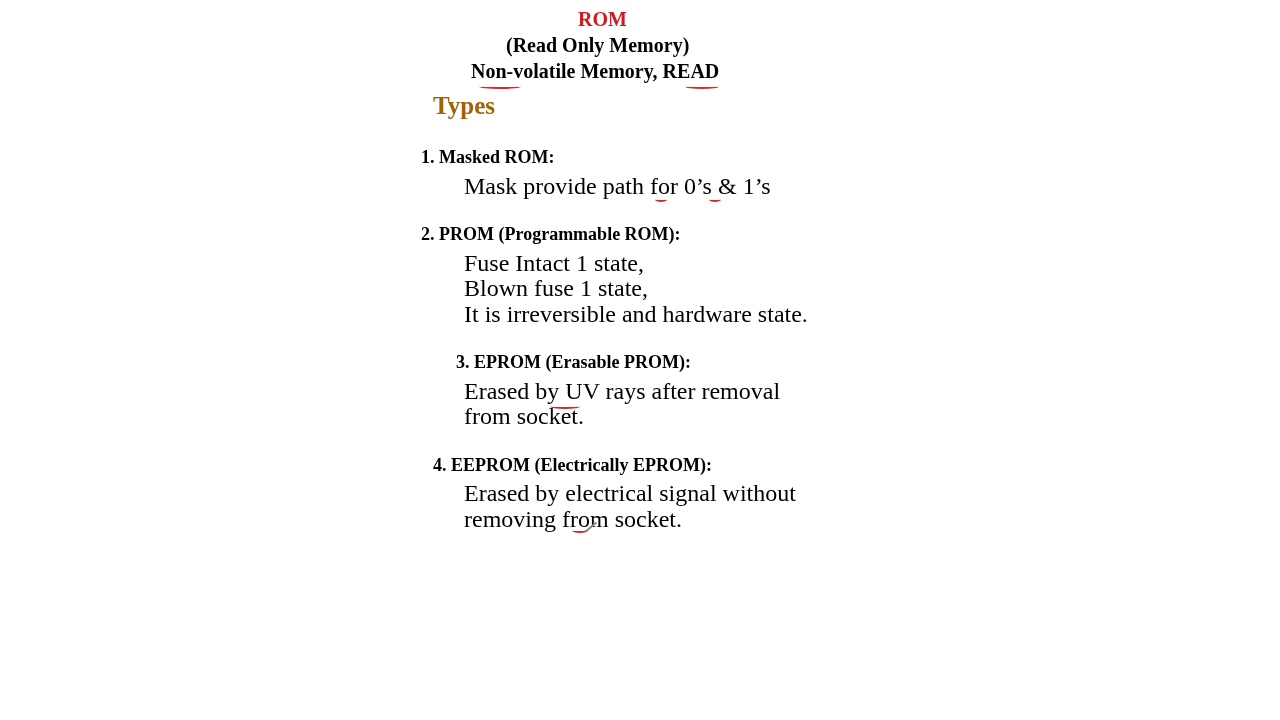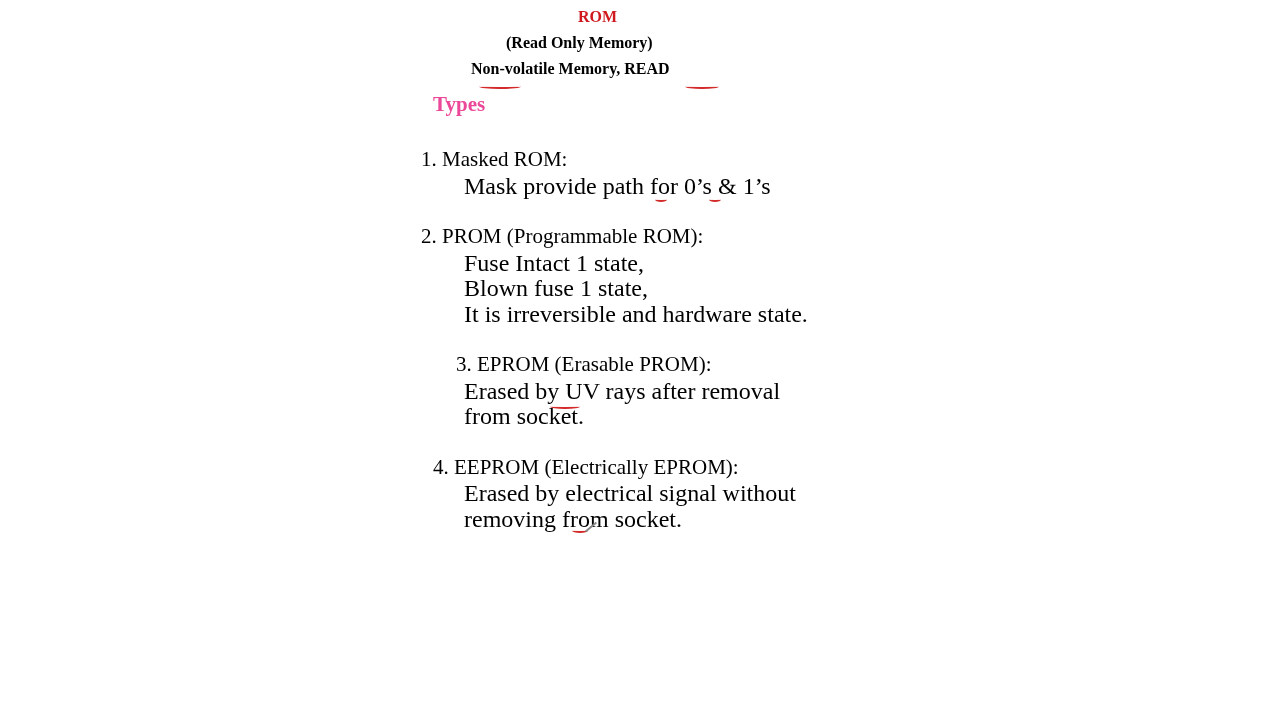--- a/index.html
+++ b/index.html
@@ -1,22 +1,22 @@
 <!DOCTYPE html>
 <html><head>
 <meta charset="utf-8">
 <style>
   html, body { margin:0; padding:0; }
   body { width:1280px; height:720px; background:#ffffff; position:relative; overflow:hidden;
          font-family:"Liberation Serif", "DejaVu Serif", serif; color:#000; }
   .abs { position:absolute; white-space:nowrap; }
-  .title { font-weight:bold; font-size:16px; }
+  .title { font-weight:bold; font-size:20px; }
   .red { color:#d0191f; }
-  .green { color:#ec4899; font-size:21px; font-weight:bold; }
-  .heading { font-weight:normal; font-size:21px; }
+  .green { color:#a16207; font-size:25px; font-weight:bold; }
+  .heading { font-weight:bold; font-size:18px; }
   .body { font-size:24px; }
   .ink { position:absolute; border-bottom:2px solid #d32a2a; border-radius:50%; height:3px; }
   .pen { position:absolute; width:14px; height:2px; background:#888; transform:rotate(-40deg); }
 </style>
 </head>
 <body>
 
 <div>
   <div class="abs title red" style="left:578px; top:8px;">ROM</div>
   <div class="abs title" style="left:506px; top:34px;">(Read Only Memory)</div>

